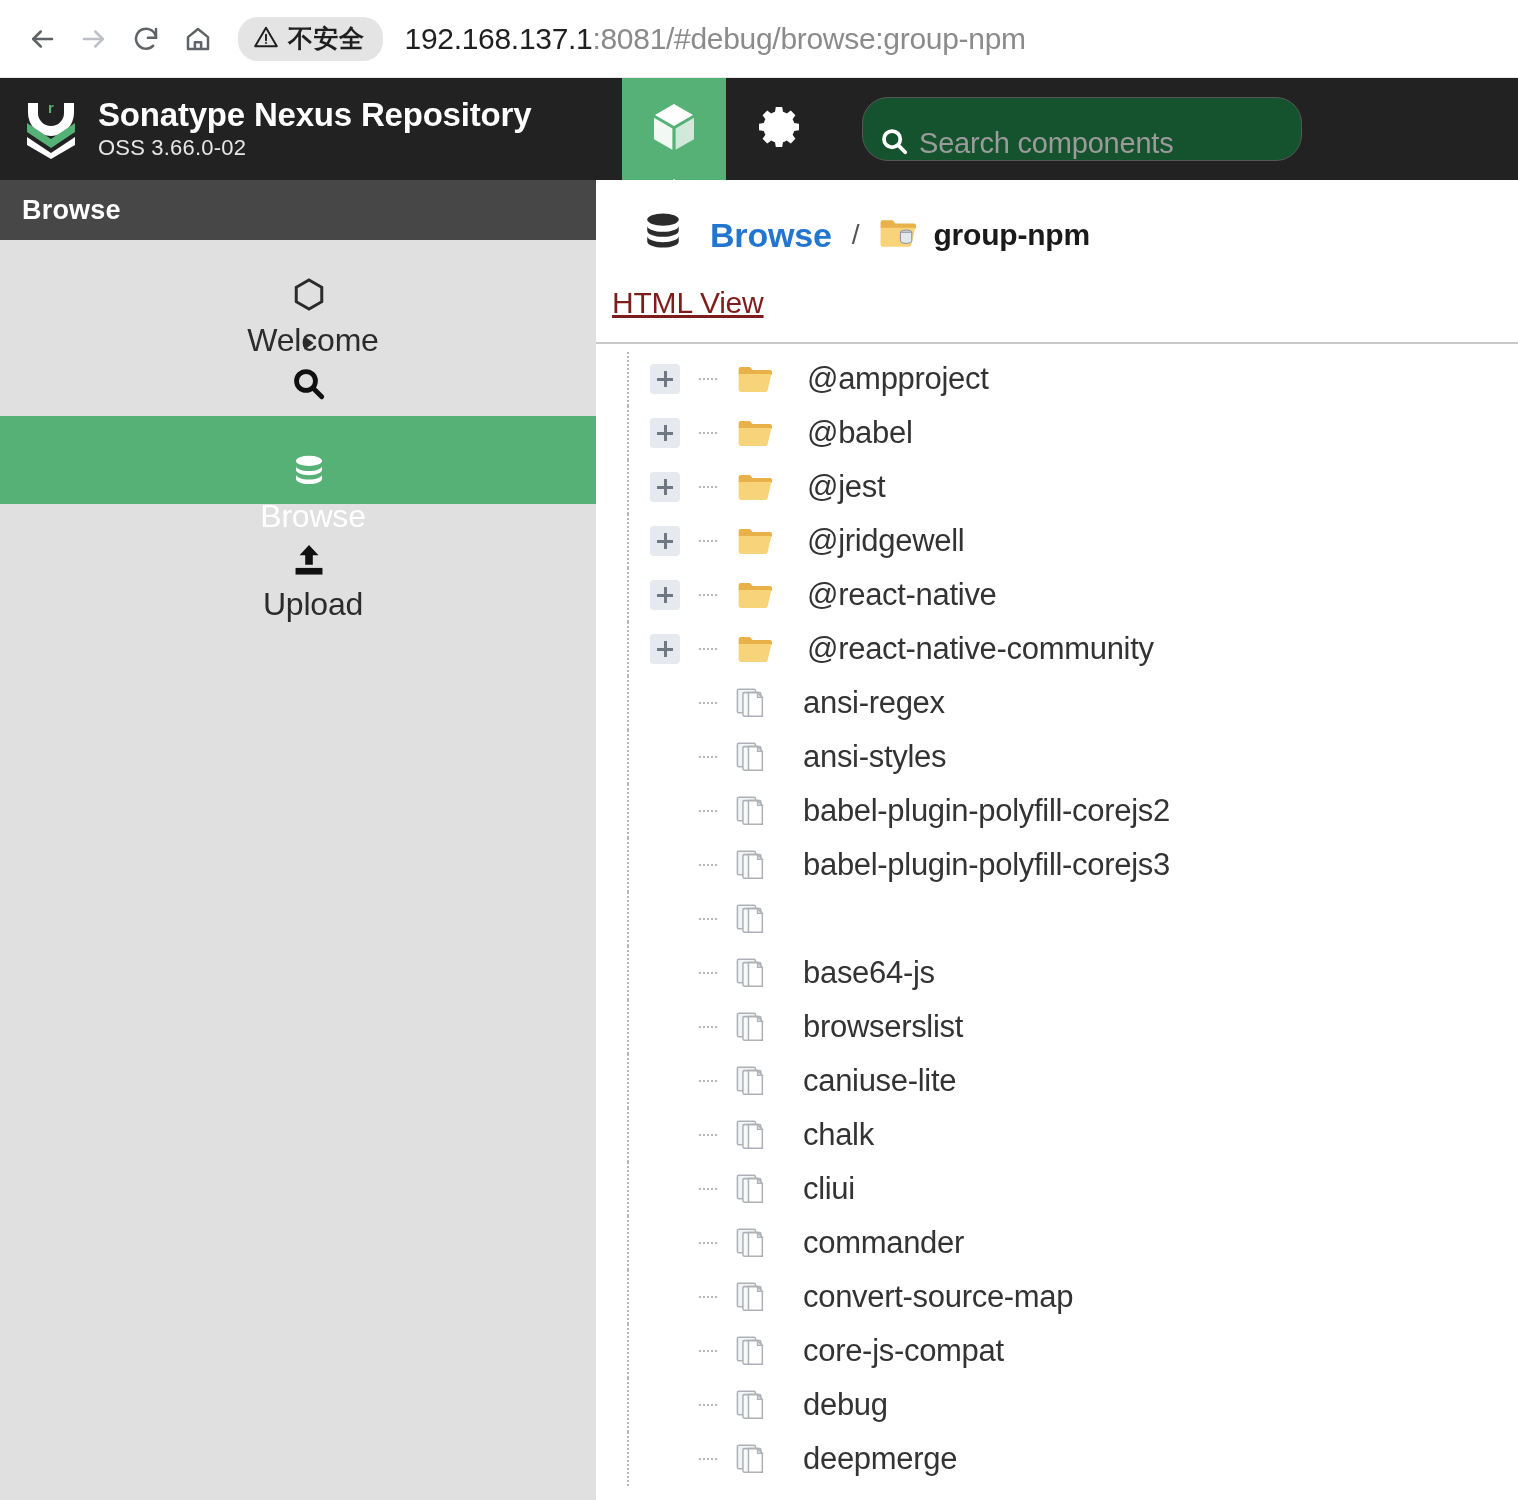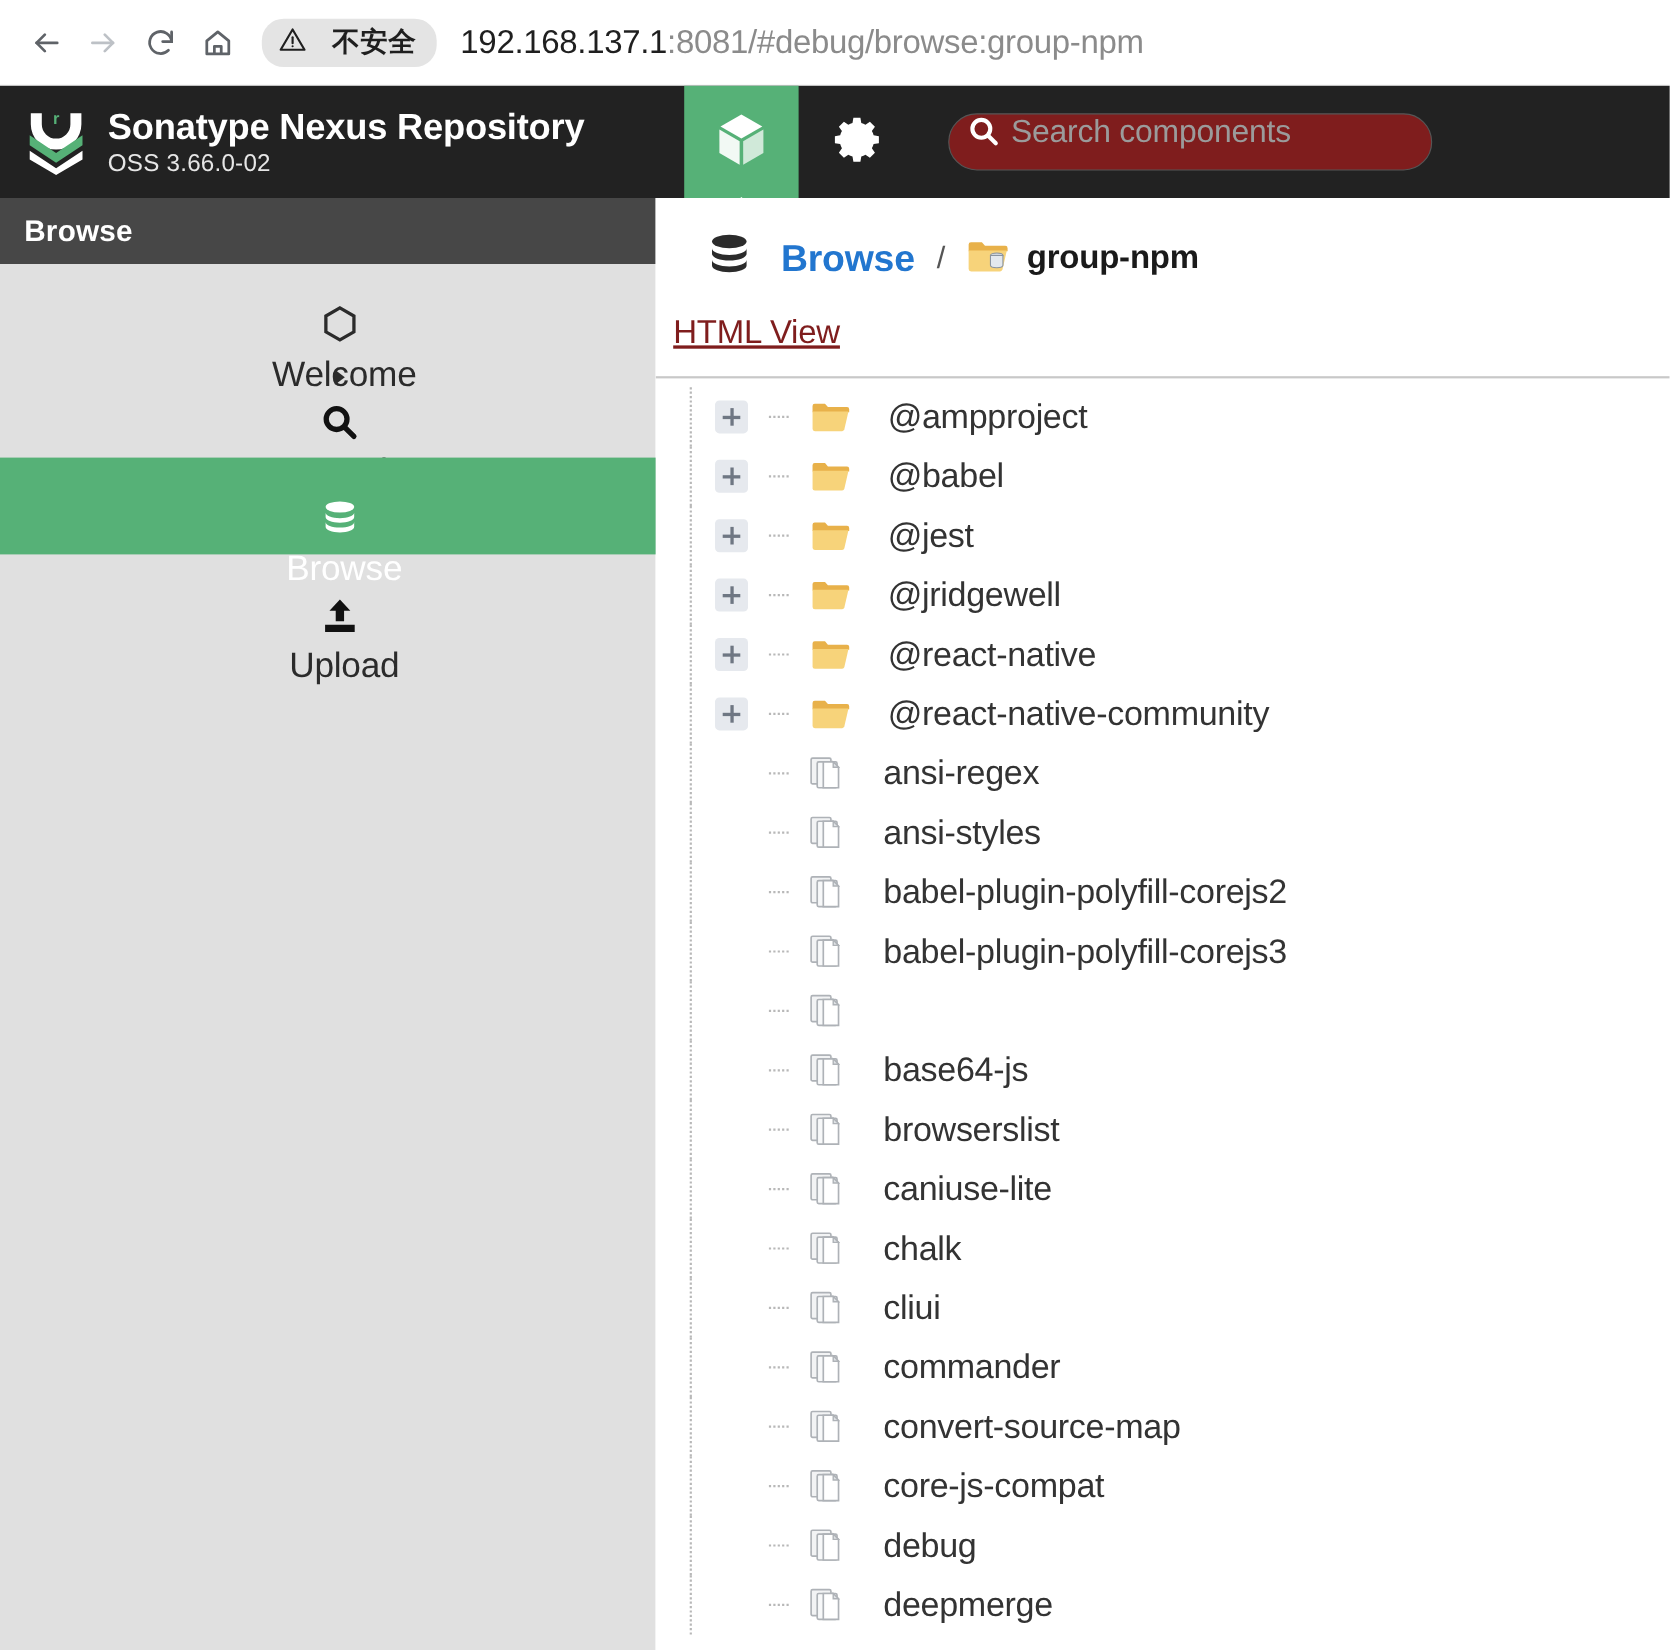--- a/index.html
+++ b/index.html
@@ -23,21 +23,21 @@
   .nav-btn {
     width: 52px; height: 52px;
     display: flex; align-items: center; justify-content: center;
     border-radius: 50%;
     flex: 0 0 auto;
   }
   .nav-btn svg { display: block; }
 
   .security-pill {
     display: flex; align-items: center;
-    gap: 23px;
+    gap: 9px;
     background: #e4e4e4;
     border-radius: 20px;
     height: 44px;
     padding: 0 18px 0 15px;
     margin-left: 14px;
     flex: 0 0 auto;
   }
   .security-pill .sec-text {
     font-size: 25px;
     color: #1f1f1f;
@@ -101,25 +101,25 @@
     bottom: -12px; left: 50%;
     transform: translateX(-50%);
     width: 0; height: 0;
     border-left: 14px solid transparent;
     border-right: 14px solid transparent;
     border-bottom: 13px solid #ffffff;
   }
   .header-tab.plain { width: 110px; flex: 0 0 110px; }
 
   #search-box {
-    display: flex; align-items: flex-start;
-    background: #7f1d1d;
+    display: flex; align-items: flex-end;
+    background: #14532d;
     border: 1px solid #565656;
     border-radius: 26px;
-    height: 52px;
+    height: 64px;
     width: 440px;
     margin-left: 26px;
     align-self: center;
     padding: 0 16px;
     flex: 0 0 auto;
   }
   #search-box .sicon { flex: 0 0 auto; margin-right: 10px; }
   #search-input-label {
     color: #9b9b9b;
     font-size: 29px;

